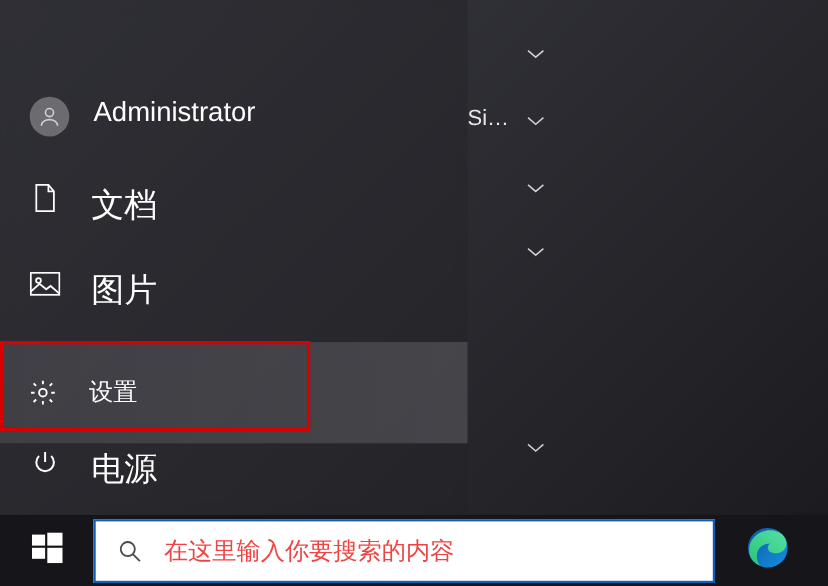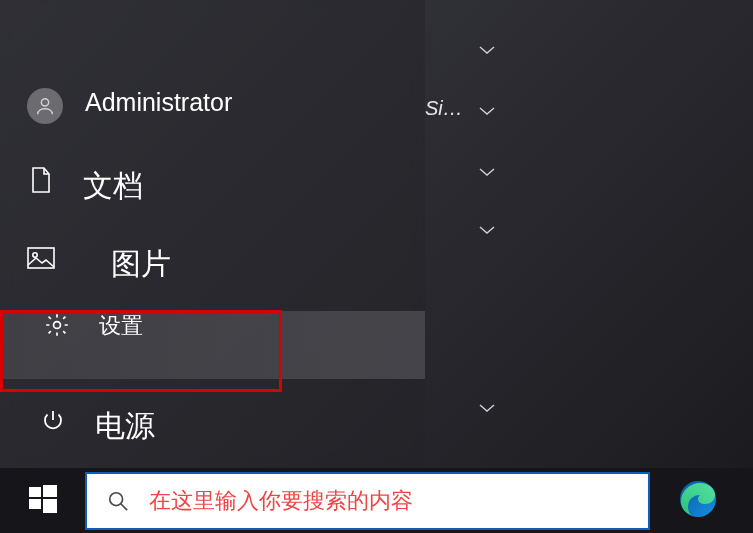--- a/index.html
+++ b/index.html
@@ -59,24 +59,25 @@
       display: flex;
       align-items: center;
       justify-content: center;
       margin-right: 22px;
     }
     .settings-row {
       position: absolute;
       left: 0;
       top: 311px;
       width: 425px;
-      height: 68px;
+      height: 92px;
       background: linear-gradient(90deg, rgba(80,80,86,0.55) 0%, rgba(95,95,100,0.55) 100%);
       display: flex;
-      padding-left: 43px;
+      align-items: center;
+      padding-left: 25px;
       color: #fff;
       cursor: pointer;
     }
     .settings-row .icon {
       width: 28px; height: 28px;
       display: flex; align-items: center; justify-content: center;
       margin-right: 28px;
     }
     .settings-row .label { font-size: 22px; color: #fff; }
     .highlight-box {
@@ -95,21 +96,20 @@
       width: 90px;
       height: 468px;
     }
     .right-text {
       position: absolute;
       left: 0;
       top: 97px;
       color: #e8e8ea;
       font-size: 20px;
       white-space: nowrap;
-      font-style: italic;
     }
     .chev {
       position: absolute;
       color: #cfcfd4;
       font-size: 16px;
       user-select: none;
     }
     .taskbar {
       position: absolute;
       left: 0;
@@ -177,21 +177,21 @@
     <div class="menu-item spaced">
       <span class="icon">
         <svg width="24" height="28" viewBox="0 0 24 28" fill="none" stroke="#ffffff" stroke-width="1.6">
           <path d="M4 2h11l5 6v18H4z"></path>
           <path d="M15 2v6h5"></path>
         </svg>
       </span>
       <span class="label">文档</span>
     </div>
 
-    <div class="menu-item spaced" style="margin-bottom:0;gap:28px;">
+    <div class="menu-item spaced" style="margin-bottom:0;">
       <span class="icon">
         <svg width="28" height="22" viewBox="0 0 28 22" fill="none" stroke="#ffffff" stroke-width="1.6">
           <rect x="1" y="1" width="26" height="20"></rect>
           <circle cx="8" cy="8" r="2.2"></circle>
           <path d="M1 18l8-7 6 5 4-3 8 7"></path>
         </svg>
       </span>
       <span class="label">图片</span>
     </div>
 
@@ -200,21 +200,21 @@
   <div class="settings-row">
     <span class="icon">
       <svg width="26" height="26" viewBox="0 0 24 24" fill="none" stroke="#ffffff" stroke-width="1.6">
         <circle cx="12" cy="12" r="3.2"></circle>
         <path d="M12 2v3M12 19v3M4.2 4.2l2.1 2.1M17.7 17.7l2.1 2.1M2 12h3M19 12h3M4.2 19.8l2.1-2.1M17.7 6.3l2.1-2.1"></path>
       </svg>
     </span>
     <span class="label">设置</span>
   </div>
 
-  <div class="menu-item" style="position:absolute; top:406px; left:12px; width:100%;">
+  <div class="menu-item" style="position:absolute; top:406px; left:0; width:100%;">
     <span class="icon">
       <svg width="24" height="24" viewBox="0 0 24 24" fill="none" stroke="#ffffff" stroke-width="1.8">
         <path d="M12 3v9"></path>
         <path d="M6.5 6.5a8 8 0 1 0 11 0"></path>
       </svg>
     </span>
     <span class="label">电源</span>
   </div>
 
 </div>

